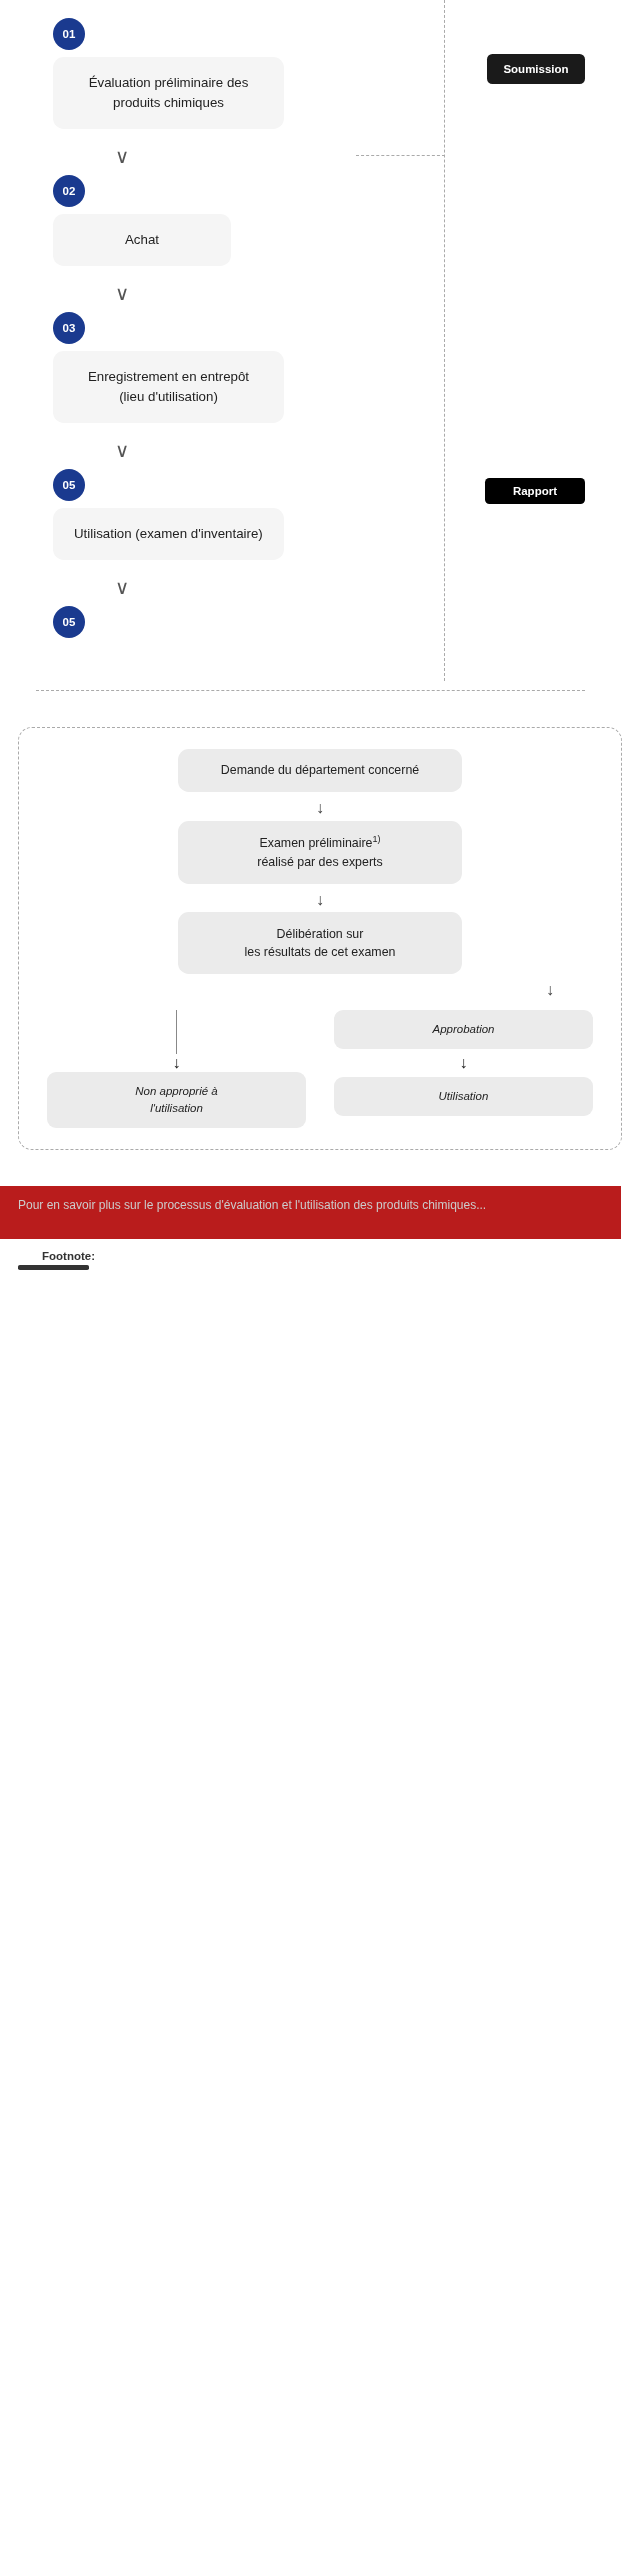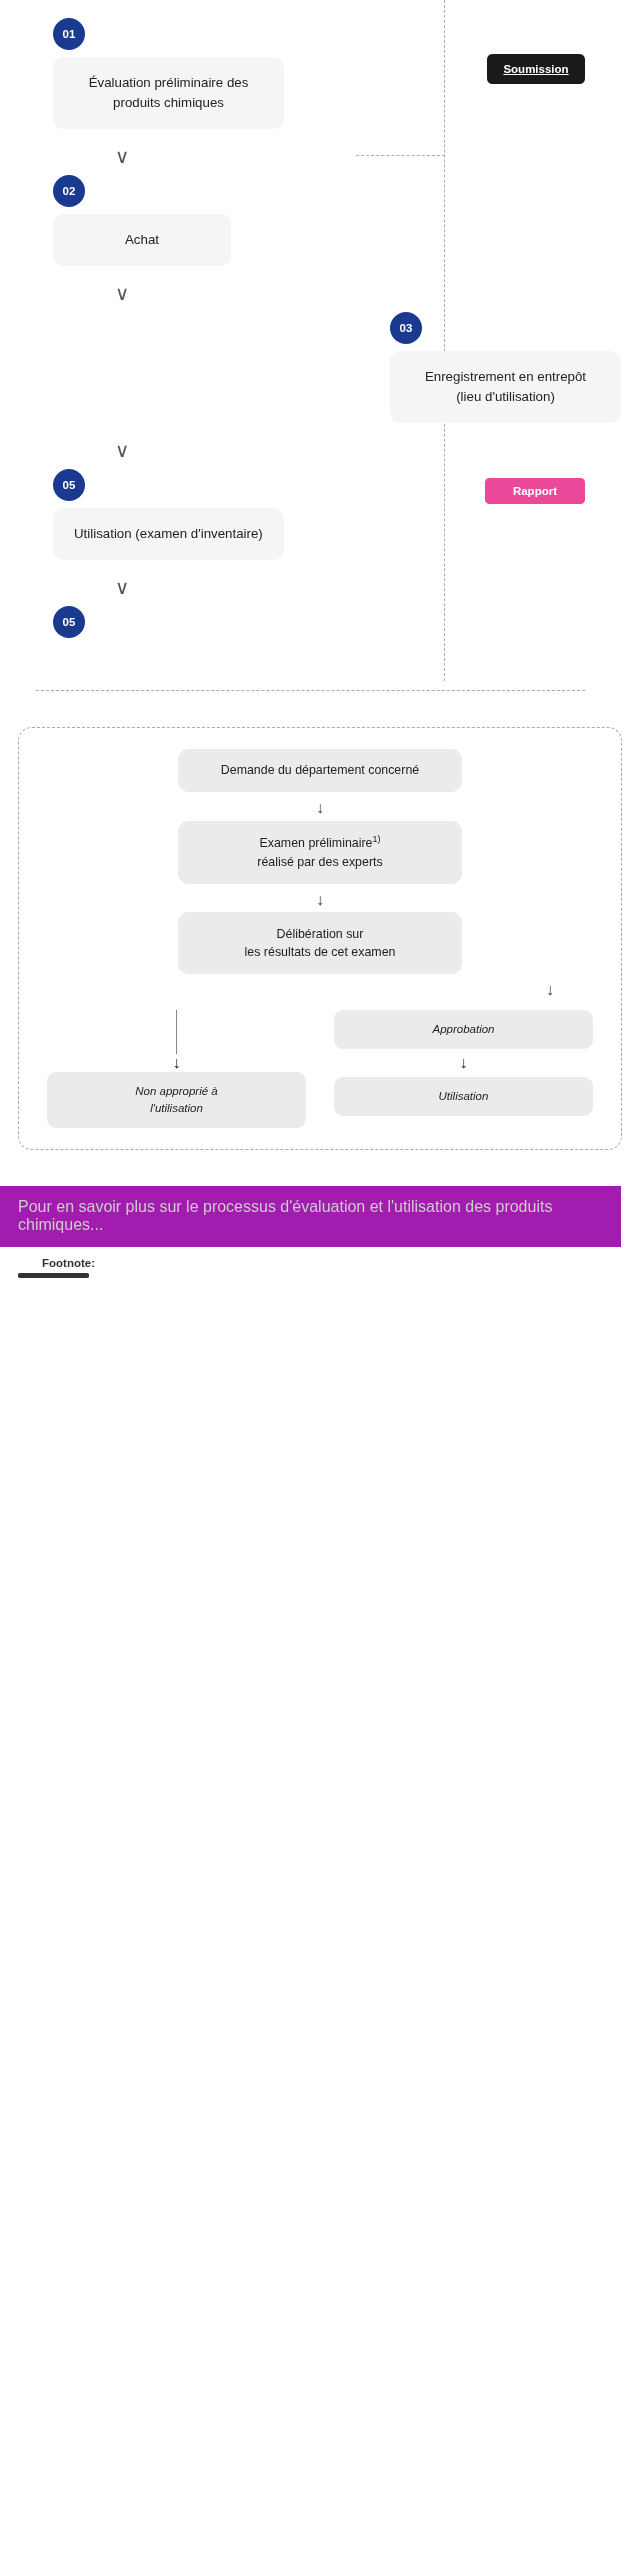--- a/index.html
+++ b/index.html
@@ -101,24 +101,24 @@
       border-radius: 9px;
       padding: 10.7px 14px;
       text-align: center;
       font-size: 11.5px;
       line-height: 1.5;
       width: 100%;
     }
 
     
     .footer-section {
-      background: #a21caf;
+      background: #b91c1c;
       color: #ccc;
       padding: 12.4px 18px;
-      font-size: 16px;
+      font-size: 12px;
       margin-top: 18px;
       min-height: 53px;
     }
 
     .footnote-section {
       padding: 10.7px 18px;
       font-size: 10.7px;
       color: #333;
     }
 
@@ -186,58 +186,58 @@
   <div class="steps-area">
 
     <div style="position:absolute; right:176px; top:0; bottom:0; border-left:1.8px dashed #aaa; z-index:0;"></div>
 
     <div class="step-row" style="margin-bottom:0;">
       <div class="step-left">
         <div class="step-badge">01</div>
         <div class="step-box">Évaluation préliminaire des produits chimiques</div>
       </div>
 
-      <div style="position:absolute; right:36px; top:36px; background:#1a1a1a; color:#fff; padding:9px 16px; border-radius:5.3px; font-size:11.5px; font-weight:bold; min-width:98px; text-align:center; z-index:2;text-decoration:underline;">Soumission</div>
+      <div style="position:absolute; right:36px; top:36px; background:#1a1a1a; color:#fff; padding:9px 16px; border-radius:5.3px; font-size:11.5px; font-weight:bold; min-width:98px; text-align:center; z-index:2;">Soumission</div>
     </div>
 
     <div style="padding-left:115px; margin:7px 0;">
       <span style="font-size:19.5px; color:#555;">∨</span>
     </div>
 
     <div style="position:absolute; right:176px; top:155px; width:89px; border-top:1.8px dashed #aaa;"></div>
 
     <div class="step-row" style="margin-bottom:0;">
       <div class="step-left">
         <div class="step-badge">02</div>
         <div class="step-box">Achat</div>
       </div>
     </div>
 
     <div style="padding-left:115px; margin:7px 0;">
       <span style="font-size:19.5px; color:#555;">∨</span>
     </div>
 
-    <div class="step-row" style="margin-bottom:0;justify-content:flex-end;">
+    <div class="step-row" style="margin-bottom:0;">
       <div class="step-left">
         <div class="step-badge">03</div>
         <div class="step-box">Enregistrement en entrepôt (lieu d'utilisation)</div>
       </div>
     </div>
 
     <div style="padding-left:115px; margin:7px 0;">
       <span style="font-size:19.5px; color:#555;">∨</span>
     </div>
 
     <div class="step-row" style="margin-bottom:0;">
       <div class="step-left">
         <div class="step-badge">05</div>
         <div class="step-box">Utilisation (examen d'inventaire)</div>
       </div>
 
-      <div style="position:absolute; right:36px; top:9px; background:#ec4899; color:#fff; padding:7px 28px; border-radius:4.4px; font-size:11.5px; font-weight:bold; min-width:80px; text-align:center; z-index:2;">Rapport</div>
+      <div style="position:absolute; right:36px; top:9px; background:#000000; color:#fff; padding:7px 28px; border-radius:4.4px; font-size:11.5px; font-weight:bold; min-width:80px; text-align:center; z-index:2;">Rapport</div>
     </div>
 
     <div style="padding-left:115px; margin:7px 0;">
       <span style="font-size:19.5px; color:#555;">∨</span>
     </div>
 
     <div class="step-row" style="margin-bottom:18px;">
       <div class="step-left">
         <div class="step-badge">05</div>
       </div>

